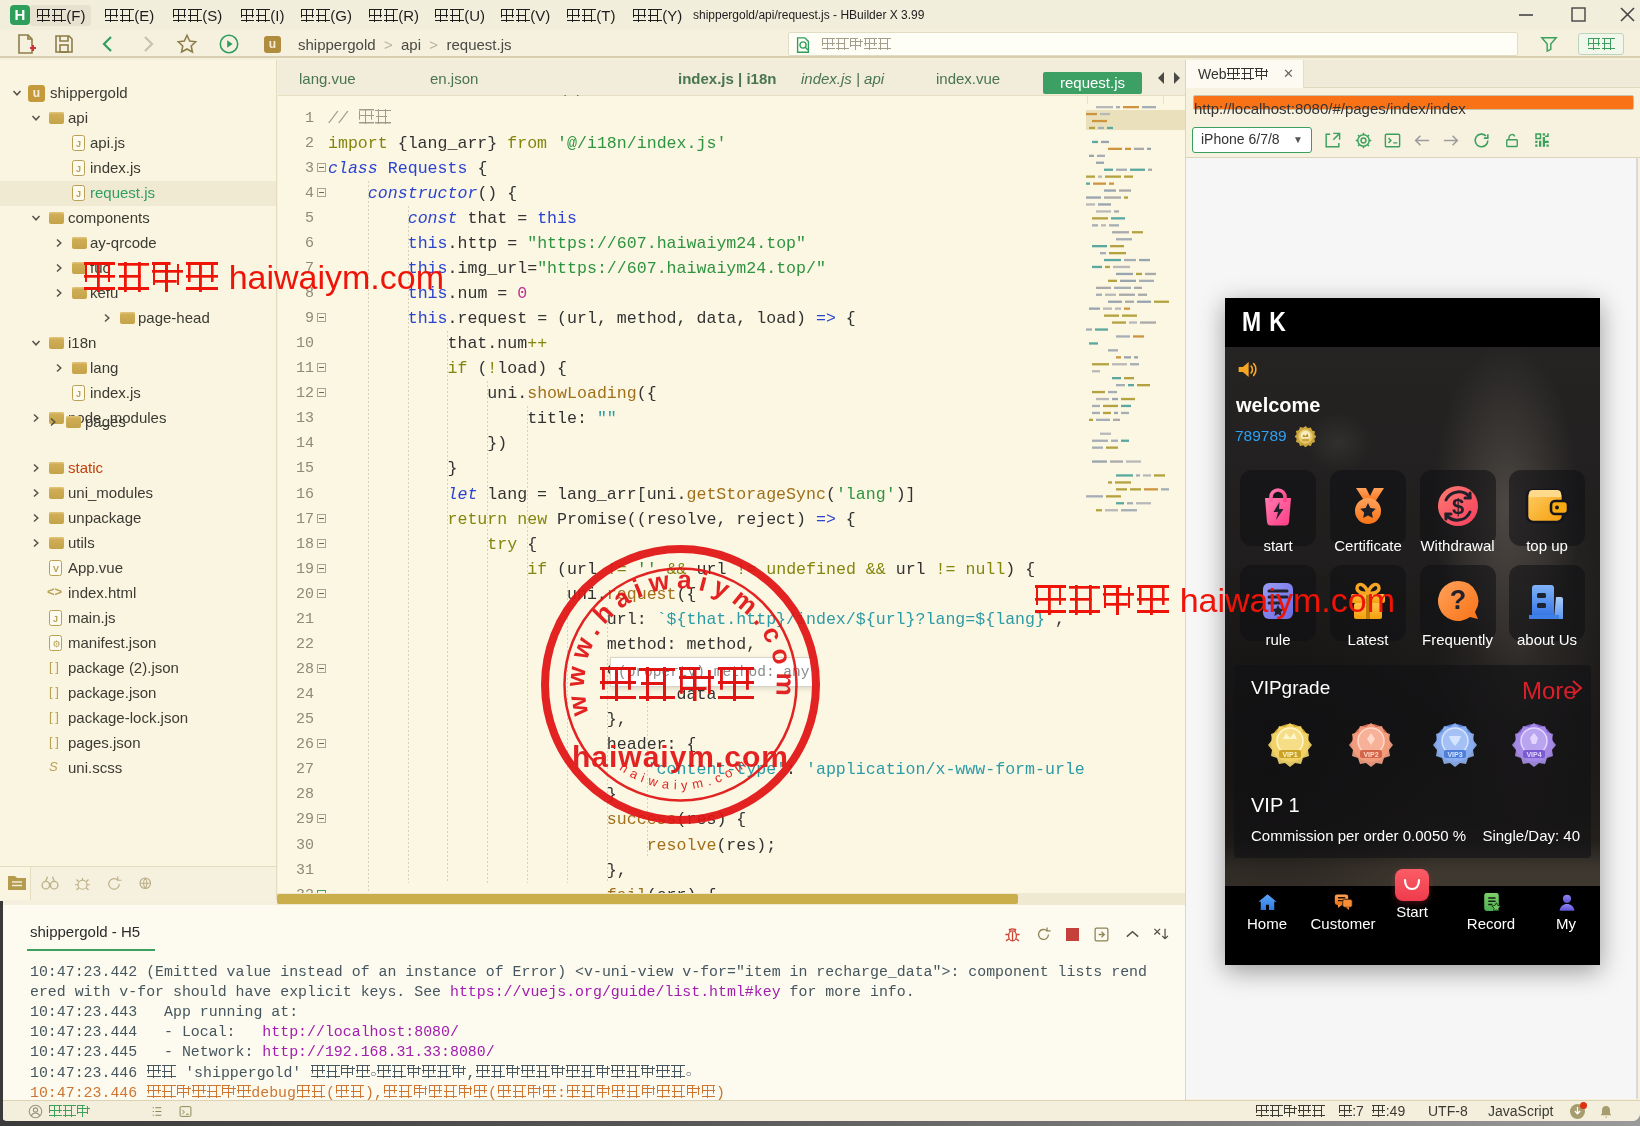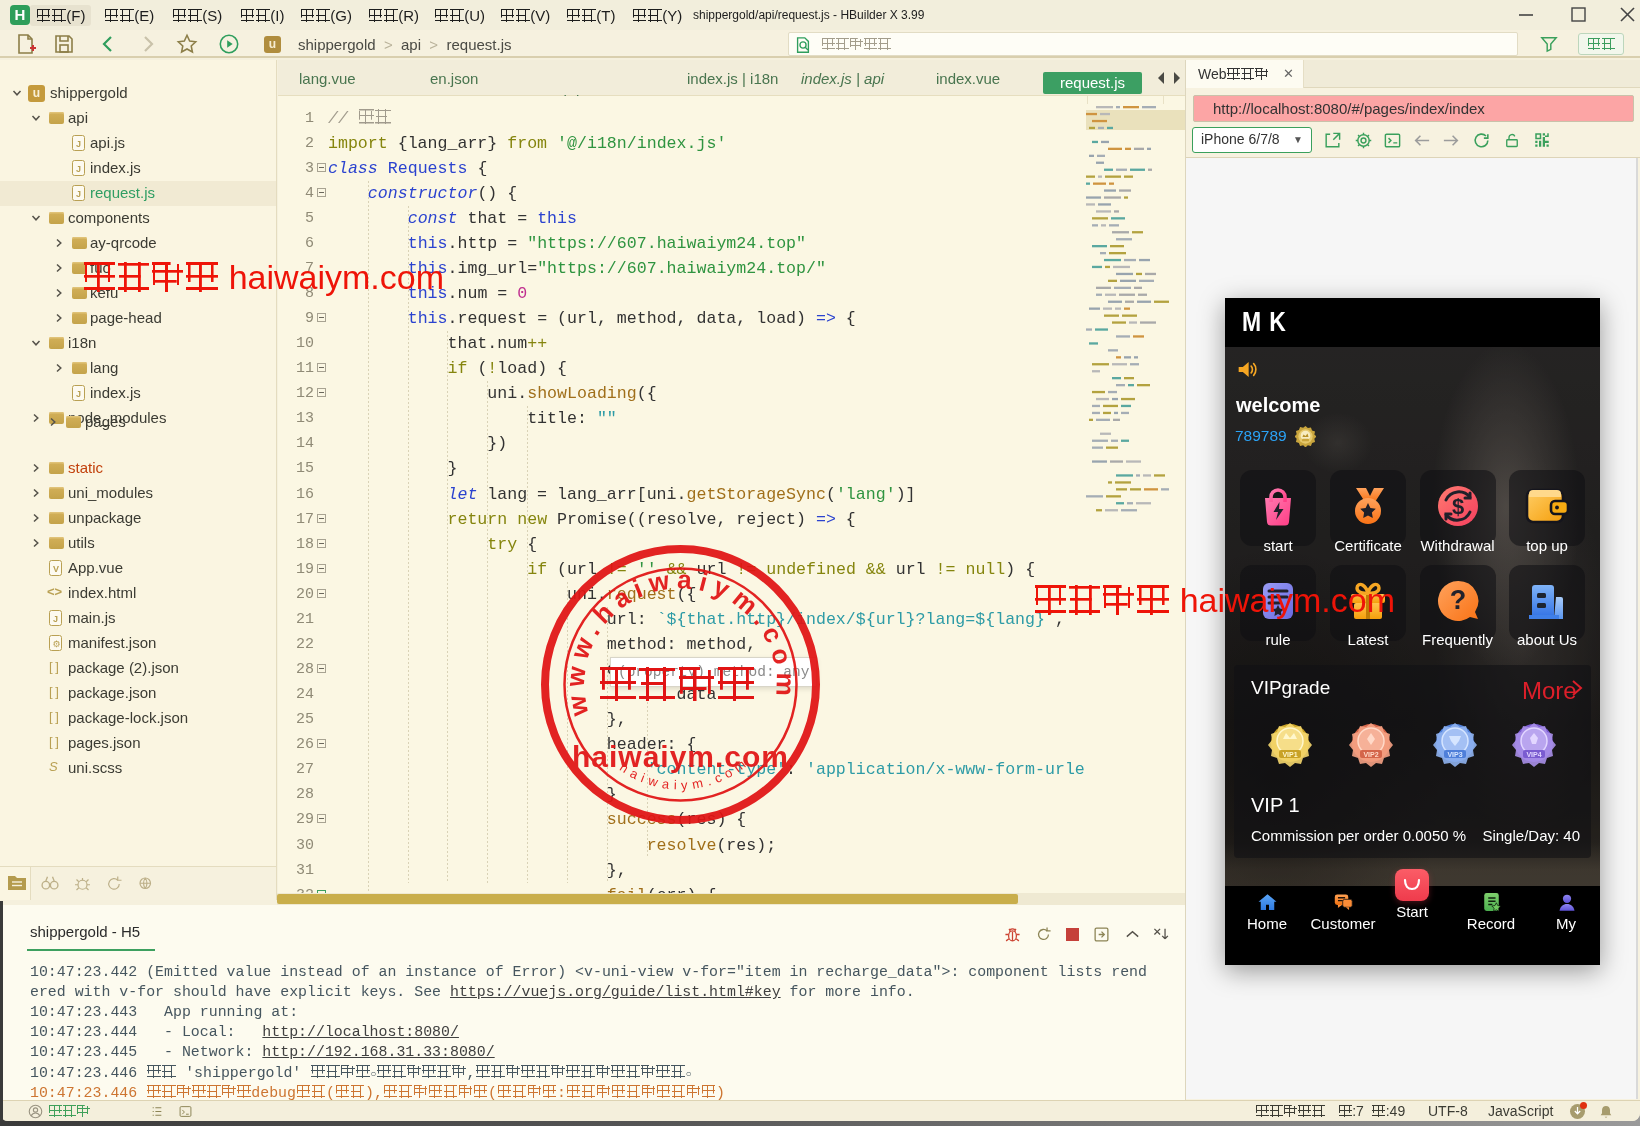--- a/index.html
+++ b/index.html
@@ -54,29 +54,29 @@
 .st{color:#2f9440}.tl{color:#2d9ba6}.nm2{color:#c03090}.cm{color:#a19b8d;font-style:italic}
 #minimap{position:absolute;left:808px;top:8px;width:99px;height:789px}
 #tooltip{position:absolute;left:332px;top:561px;width:207px;height:30px;background:#fff;border:1px solid #d8d5c8;box-shadow:0 2px 5px rgba(0,0,0,.12);z-index:5;font-family:"Liberation Mono",monospace;font-size:14.5px;color:#8a8a8a;line-height:28px;padding-left:7px}
 #hscroll{position:absolute;left:277px;top:893px;width:908px;height:12px;background:#efe9d2}
 #hscroll .bar{position:absolute;left:0;top:1px;width:741px;height:10px;background:#c9ae4b;border-radius:2px}
 
 #console{position:absolute;left:0;top:905px;width:1185px;height:195px;background:#fdfbef}
 #console .tab{position:absolute;left:30px;top:18px;font-size:15px;color:#2b2b2b}
 #console .tabline{position:absolute;left:27px;top:44px;width:128px;height:2px;background:#3da05f}
 .logln{position:absolute;left:30px;font-family:"Liberation Mono",monospace;font-size:14.9px;color:#46565f;white-space:pre}
-.lnk{color:#404040;text-decoration:underline}
+.lnk{color:#a21caf;}
 .warnln{color:#cd7531}
 
 #status{position:absolute;left:0;top:1100px;width:1640px;height:21px;background:#f4efdc;border-top:1px solid #ddd3b3;font-size:14px;color:#333}
 
 #rpanel{position:absolute;left:1185px;top:60px;width:455px;height:1040px;background:#f7f2e0;border-left:1px solid #ddd6bd}
 #rtab{position:absolute;left:0;top:0;width:118px;height:28px;background:#fdfbf1;border-right:1px solid #e5dec5;font-size:14px;color:#333;line-height:28px}
 #rtabstrip{position:absolute;left:0;top:0;width:455px;height:28px;background:#f0ebd8;border-bottom:1px solid #e0d8bd}
-#urlbar{position:absolute;left:7px;top:35px;width:441px;height:27px;background:#fca5a5;border:1px solid #c9c2aa;border-radius:2px;font-size:15px;color:#333;line-height:25px;padding-left:19px}
+#urlbar{position:absolute;left:7px;top:35px;width:441px;height:15px;background:#f97316;border:1px solid #c9c2aa;border-radius:2px;font-size:15px;color:#333;line-height:25px;padding-left:0}
 #devsel{position:absolute;left:6px;top:67px;width:120px;height:26px;background:#fff;border:1.5px solid #3aa05c;border-radius:3px;font-size:14px;color:#333;line-height:23px;padding-left:8px}
 #rcontent{position:absolute;left:1186px;top:158px;width:452px;height:941px;background:#f6f6f6}
 
 #phone{position:absolute;left:39px;top:140px;width:375px;height:667px;background:#1c1c1c;box-shadow:0 6px 24px rgba(0,0,0,.38);overflow:hidden}
 #phead{position:absolute;left:0;top:0;width:375px;height:49px;background:#000;color:#fff;font-size:28px;font-weight:bold;letter-spacing:1px}
 #pbg{position:absolute;left:0;top:49px;width:375px;height:539px;overflow:hidden;background:#242220}
 .gcard{position:absolute;width:76px;height:76px;background:rgba(14,14,18,.55);border-radius:12px}
 .glabel{position:absolute;width:100px;text-align:center;color:#fff;font-size:15px}
 #vipcard{position:absolute;left:9px;top:367px;width:357px;height:193px;background:rgba(16,16,20,.6);border-radius:4px}
 #ptab{position:absolute;left:0;top:588px;width:375px;height:79px;background:#000}
@@ -200,21 +200,21 @@
         <div class="fold" style="left:72px"></div>
         <span class="nm" style="left:90px;color:#3b3b33">fuo</span>
       </div>
       <div class="trow" style="top:221px;">
         <svg class="car" style="left:54px" width="10" height="10" viewBox="0 0 10 10" fill="none">
           <path d="M3 1.5 L6.8 5 L3 8.5" stroke="#55524a" stroke-width="1.5"></path>
         </svg>
         <div class="fold" style="left:72px"></div>
         <span class="nm" style="left:90px;color:#3b3b33">kefu</span>
       </div>
-      <div class="trow" style="top:246px;">
+      <div class="trow" style="top:246px;margin-left:48px;">
         <svg class="car" style="left:54px" width="10" height="10" viewBox="0 0 10 10" fill="none">
           <path d="M3 1.5 L6.8 5 L3 8.5" stroke="#55524a" stroke-width="1.5"></path>
         </svg>
         <div class="fold" style="left:72px"></div>
         <span class="nm" style="left:90px;color:#3b3b33">page-head</span>
       </div>
       <div class="trow" style="top:271px;">
         <svg class="car" style="left:31px" width="10" height="10" viewBox="0 0 10 10" fill="none">
           <path d="M1.5 3 L5 6.8 L8.5 3" stroke="#55524a" stroke-width="1.5"></path>
         </svg>
@@ -341,21 +341,21 @@
       </svg>
 <svg class="abs" style="left:136px;top:8px" width="20" height="18" viewBox="0 0 24 24" fill="none" stroke="#bdb089" stroke-width="1.6">
         <circle cx="11" cy="11" r="7"></circle>
         <path d="M4 11h14M11 4c-3 4-3 10 0 14M11 4c3 4 3 10 0 14"></path>
       </svg>
 </div>
 <div id="edtabs">
       <div class="etab" style="left:21px;">lang.vue</div>
       <div class="etab" style="left:152px;">en.json</div>
       <div class="etab" style="left:278px;margin-top:22px;">zh.json</div>
-      <div class="etab" style="left:409px;">index.js | i18n</div>
+      <div class="etab" style="left:400px;font-weight:bold;">index.js | i18n</div>
       <div class="etab" style="left:523px;font-style:italic;">index.js | api</div>
       <div class="etab" style="left:658px;">index.vue</div>
       <div class="etab" style="left:765px;top:12px;height:22px;line-height:22px;background:#3c9f63;color:#fff;border-radius:2px;padding:0 17px">request.js</div>
       <svg class="abs" style="left:878px;top:10px" width="26" height="16" viewBox="0 0 26 16">
         <path d="M8 2 L2 8 L8 14z" fill="#4a4a44"></path>
         <path d="M18 2 L24 8 L18 14z" fill="#4a4a44"></path>
       </svg>
     </div>
 <div id="editor">
       <div class="ln" style="top:9.5px">1</div>

